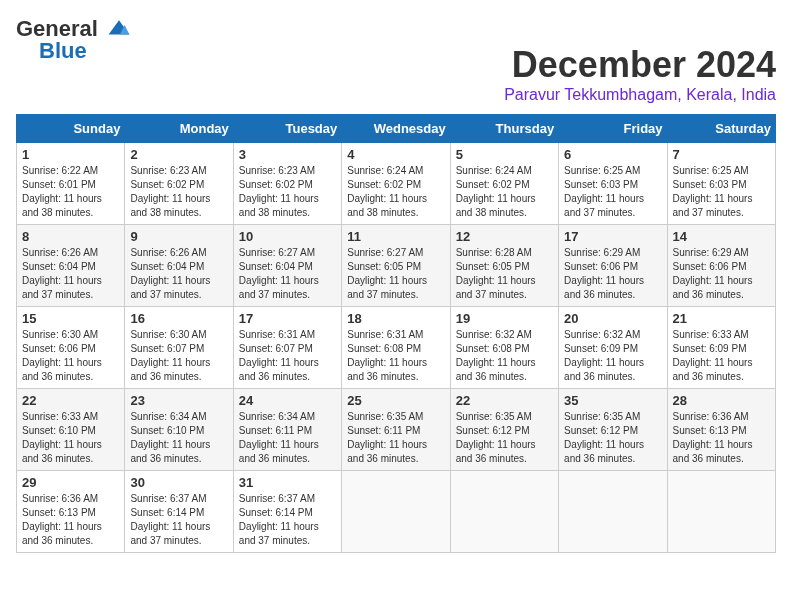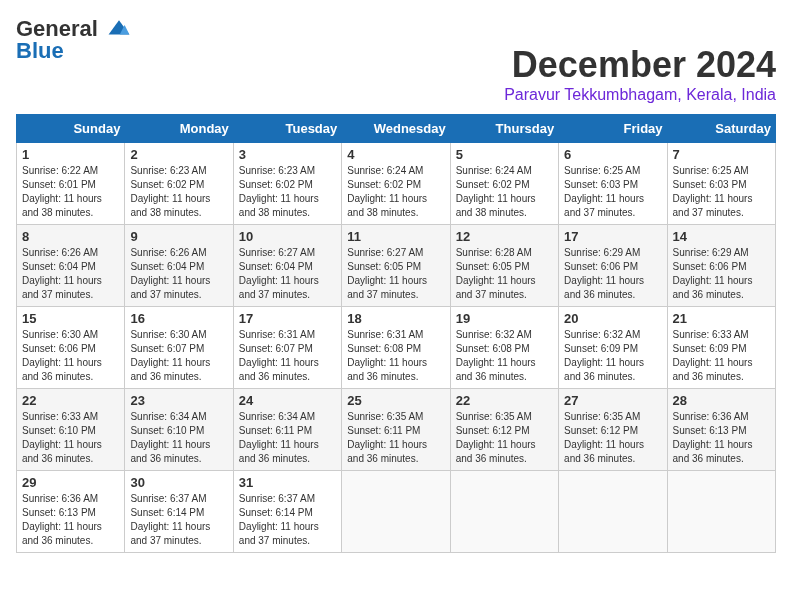--- a/index.html
+++ b/index.html
@@ -98,21 +98,21 @@
 
 <div class="header">
   <div class="logo">
     <div class="logo-text">
       <span class="logo-general">General</span>
       <svg class="logo-icon" viewBox="0 0 30 30">
         <polygon points="15,4 28,22 2,22" fill="#1a6eb5"></polygon>
         <polygon points="22,10 28,22 16,22" fill="#4a9de0"></polygon>
       </svg>
     </div>
-    <span class="logo-blue" style="font-size:22px;font-weight:bold;margin-top:-4px;">Blue</span>
+    <span class="logo-blue" style="font-size:22px;font-weight:bold;margin-top:-4px;margin-left:23px;">Blue</span>
   </div>
   <div class="title-section">
     <div class="month-title">December 2024</div>
     <div class="location">Paravur Tekkumbhagam, Kerala, India</div>
   </div>
 </div>
 
 <table class="calendar">
   <thead>
     <tr>
@@ -335,21 +335,21 @@
       </td>
         <td>
         <span class="day-number">22</span>
         <div class="day-info">
           Sunrise: 6:35 AM<br>
           Sunset: 6:12 PM<br>
           Daylight: 11 hours and 36 minutes.
         </div>
       </td>
         <td>
-        <span class="day-number">27</span>
+        <span class="day-number">35</span>
         <div class="day-info">
           Sunrise: 6:35 AM<br>
           Sunset: 6:12 PM<br>
           Daylight: 11 hours and 36 minutes.
         </div>
       </td>
         <td>
         <span class="day-number">28</span>
         <div class="day-info">
           Sunrise: 6:36 AM<br>

